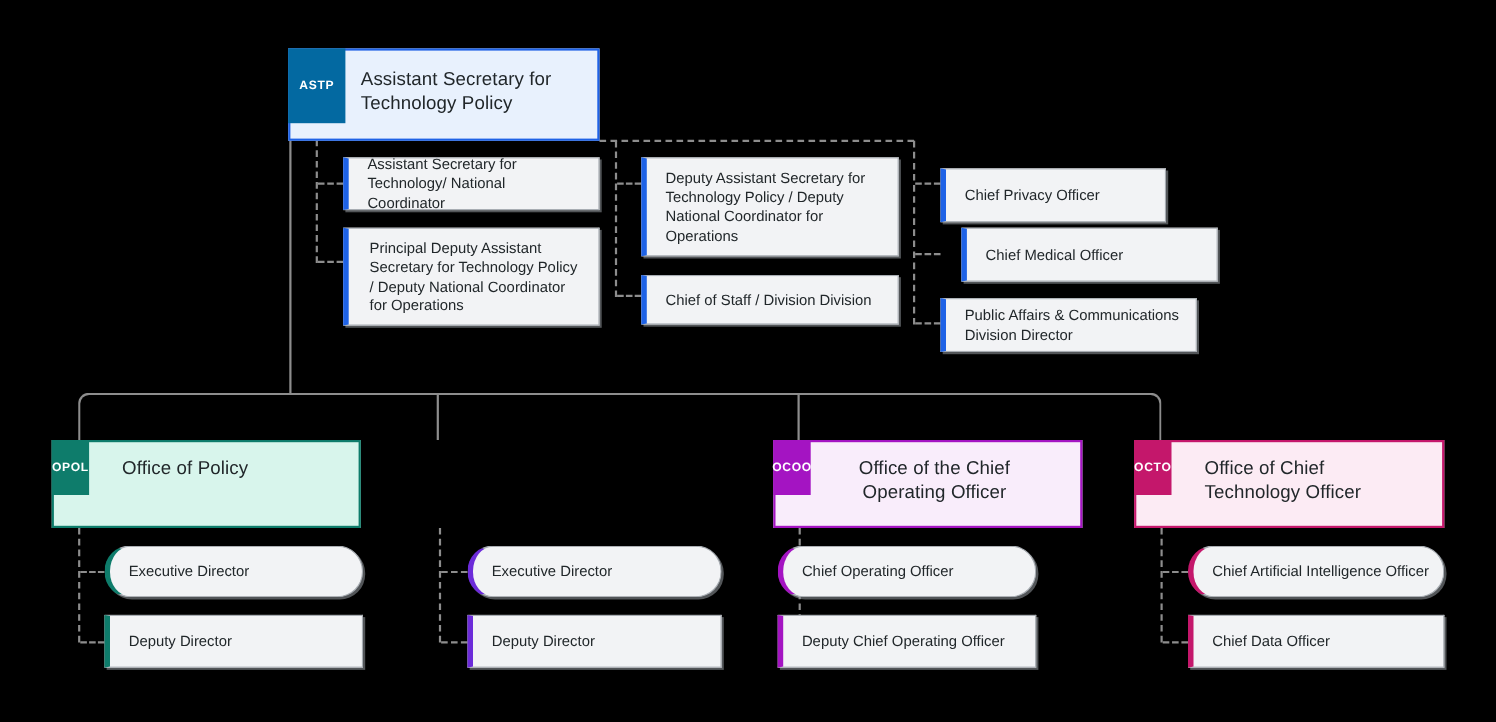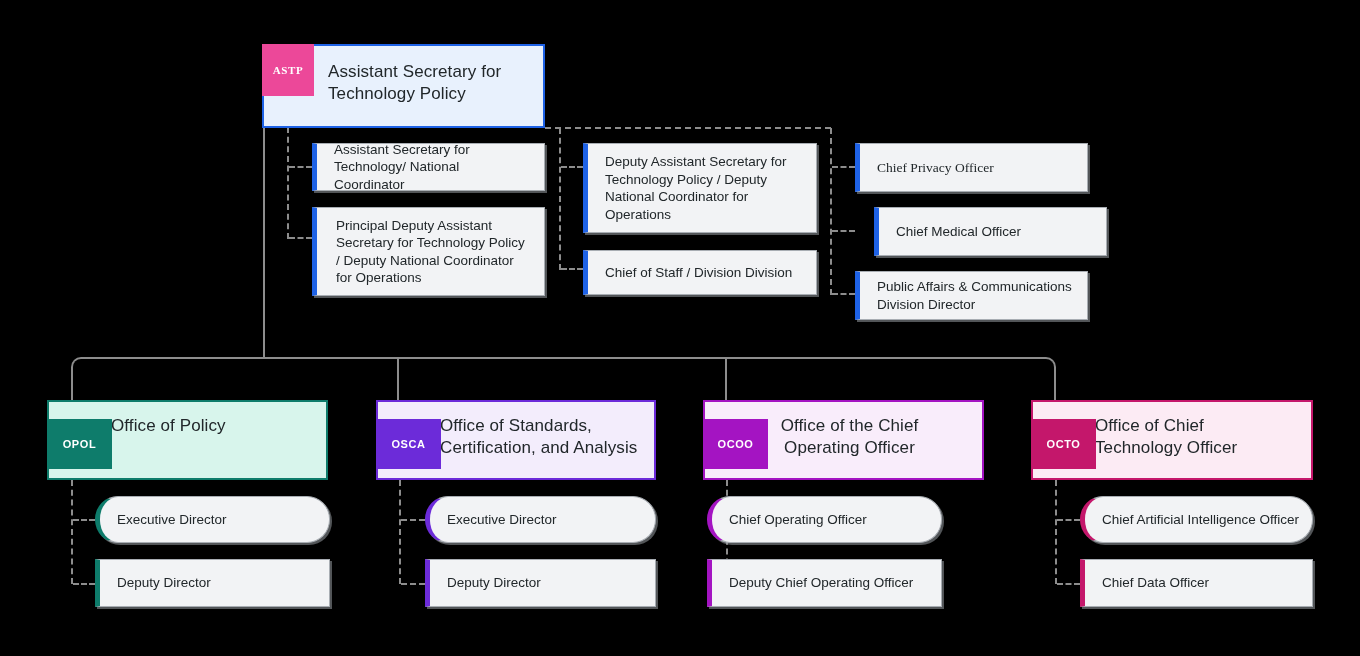--- a/index.html
+++ b/index.html
@@ -13,24 +13,24 @@
   .su{border-top:2px solid #8d8d8d;border-left:2px solid #8d8d8d;border-right:2px solid #8d8d8d;
       border-radius:10px 10px 0 0;background:transparent;}
   .dv{border-left:2px dashed #8d8d8d;width:0;}
   .dh{border-top:2px dashed #8d8d8d;height:0;}
   
   .big{position:absolute;box-sizing:border-box;border:2px solid;background:#fff;}
   .badge{position:absolute;top:-2px;left:-2px;display:flex;align-items:center;justify-content:center;
          color:#ffffff;font-weight:bold;font-size:11px;letter-spacing:.6px;}
   .big .title{font-size:17px;line-height:22px;letter-spacing:.1px;}
   .root-node{left:262px;top:44px;width:283px;height:84px;border-color:#1e62e6;background:#e8f1fd;}
-  .root-node .badge{width:52px;height:52px;background:#ec4899;font-family:Liberation Serif, serif;}
+  .root-node .badge{width:52px;height:68px;background:#0369a1;}
   .root-node .title{padding:15px 10px 0 64px;}
   .office{top:400px;height:80px;}
-  .office .badge{width:65px;height:50px;margin-top:19px;}
+  .office .badge{width:34px;height:50px;}
   .office .title{padding:13px 8px 0 62px;}
   .opol{left:47px;width:281px;border-color:#0e7c6b;background:#d8f5ec;}
   .opol .badge{background:#0e7c6b;}
   .osca{left:376px;width:280px;border-color:#6c2bd9;background:#f3edfc;}
   .osca .badge{background:#6c2bd9;}
   .osca .title{max-width:212px;}
   .ocoo{left:703px;width:281px;border-color:#a414c2;background:#f9edfb;text-align:center;}
   .ocoo .badge{background:#a414c2;}
   .ocoo .title{max-width:165px;}
   .octo{left:1031px;width:282px;border-color:#c4176b;background:#fcebf4;}
@@ -43,21 +43,21 @@
        font-size:13.5px;line-height:17.5px;padding:0 12px 0 17px;}
   .sub.acc-teal{border-left-color:#0e7c6b;}
   .sub.acc-purple{border-left-color:#6c2bd9;}
   .sub.acc-magenta{border-left-color:#a414c2;}
   .sub.acc-pink{border-left-color:#c4176b;}
   
   .l1{left:312px;top:143px;width:233px;height:48px;}
   .l2{left:312px;top:207px;width:233px;height:89px;padding-left:19px;}
   .m1{left:583px;top:143px;width:234px;height:90px;}
   .m2{left:583px;top:250px;width:234px;height:45px;}
-  .r1{left:855px;top:143px;width:233px;height:49px;font-family:Liberation Serif, serif;}
+  .r1{left:855px;top:153px;width:205px;height:49px;}
   .r2{left:874px;top:207px;width:233px;height:49px;}
   .r3{left:855px;top:271px;width:233px;height:49px;}
   
   .row1{top:496px;height:47px;border-radius:23px;}
   .row2{top:559px;height:48px;}
   .c-opol{left:95px;width:235px;}
   .c-osca{left:425px;width:231px;}
   .c-ocoo{left:707px;width:235px;}
   .c-octo{left:1080px;width:233px;}
 </style>
@@ -127,24 +127,20 @@
     <span>Chief Medical Officer</span>
   </div>
   <div class="sub r3">
     <span>Public Affairs &amp; Communications Division Director</span>
   </div>
 
   <div class="big office opol">
     <div class="badge">OPOL</div>
     <div class="title">Office of Policy</div>
   </div>
-  <div class="big office osca">
-    <div class="badge">OSCA</div>
-    <div class="title">Office of Standards, Certification, and Analysis</div>
-  </div>
   <div class="big office ocoo">
     <div class="badge">OCOO</div>
     <div class="title">Office of the Chief Operating Officer</div>
   </div>
   <div class="big office octo">
     <div class="badge">OCTO</div>
     <div class="title">Office of Chief Technology Officer</div>
   </div>
 
   <div class="sub acc-teal row1 c-opol">

